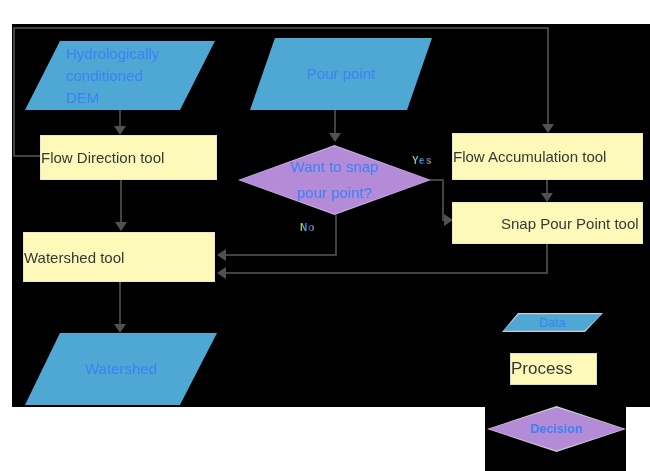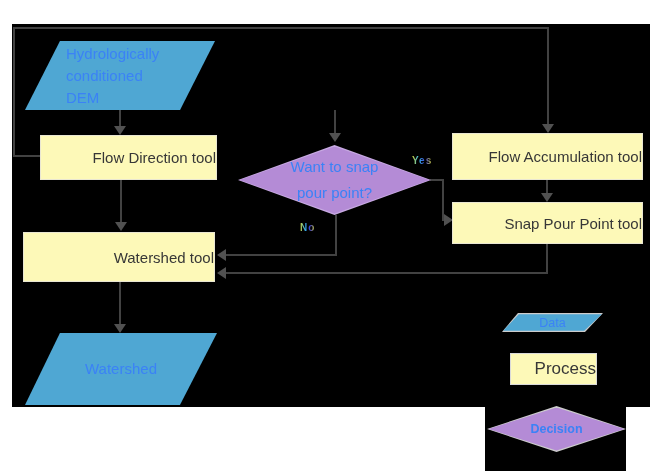--- a/index.html
+++ b/index.html
@@ -6,21 +6,21 @@
   .canvas{
     position:relative;width:650px;height:471px;background:#ffffff;
     font-family:"Liberation Sans", sans-serif;overflow:hidden;
   }
   .bg{position:absolute;background:#000000;}
   
   .node{position:absolute;}
   .fill{position:absolute;inset:0;}
   .fill-inner{position:absolute;inset:1.5px;}
   .rect{position:absolute;background:#fdf9b8;border:1px solid #e9e6d2;box-sizing:border-box;
-        display:flex;align-items:center;justify-content:flex-end;}
+        display:flex;align-items:center;justify-content:flex-start;}
   .blue{background:#4fa7d3;}
   .purple-outer{background:#c7a9e2;}
   .purple{background:#b48bd6;}
   .grey-outer{background:#cccccc;}
   .label{
     position:absolute;inset:0;display:flex;align-items:center;justify-content:center;
     color:#3b82f6;font-size:15px;line-height:22px;text-align:center;white-space:pre-line;
   }
   .label.left{justify-content:flex-start;text-align:left;}
   .label.small{font-size:12.5px;line-height:14px;}
@@ -88,30 +88,34 @@
   <div class="ln" style="left:119px;top:282px;width:2px;height:43px;"></div>
   <div class="ah ah-down" style="left:114px;top:324px;"></div>
 
   <div class="node" style="left:25px;top:41px;width:190px;height:69px;">
     <div class="fill blue para-dem"></div>
     <div class="label left" style="padding-left:41px;line-height:22px;">Hydrologically
 conditioned
 DEM</div>
   </div>
 
+  <div class="node" style="left:250px;top:38px;width:182px;height:72px;">
+    <div class="fill blue para-pour"></div>
+    <div class="label">Pour point</div>
+  </div>
 
   <div class="rect" style="left:40px;top:135px;width:177px;height:45px;">
     <span class="rlabel">Flow Direction tool</span>
   </div>
 
   <div class="rect" style="left:452px;top:133px;width:191px;height:47px;">
     <span class="rlabel">Flow Accumulation tool</span>
   </div>
 
-  <div class="rect" style="left:452px;top:202px;width:191px;height:42px;">
+  <div class="rect" style="left:452px;top:202px;width:191px;height:42px;padding-left:48px;">
     <span class="rlabel">Snap Pour Point tool</span>
   </div>
 
   <div class="node" style="left:238px;top:145px;width:193px;height:70px;">
     <div class="fill purple-outer diamond"></div>
     <div class="fill-inner purple diamond"></div>
     <div class="label" style="line-height:26px;">Want to snap
 pour point?</div>
   </div>
 

